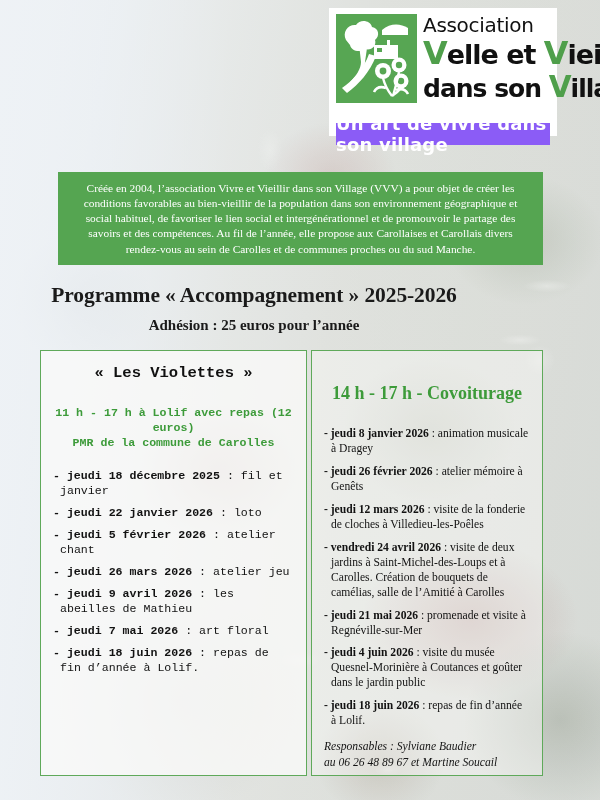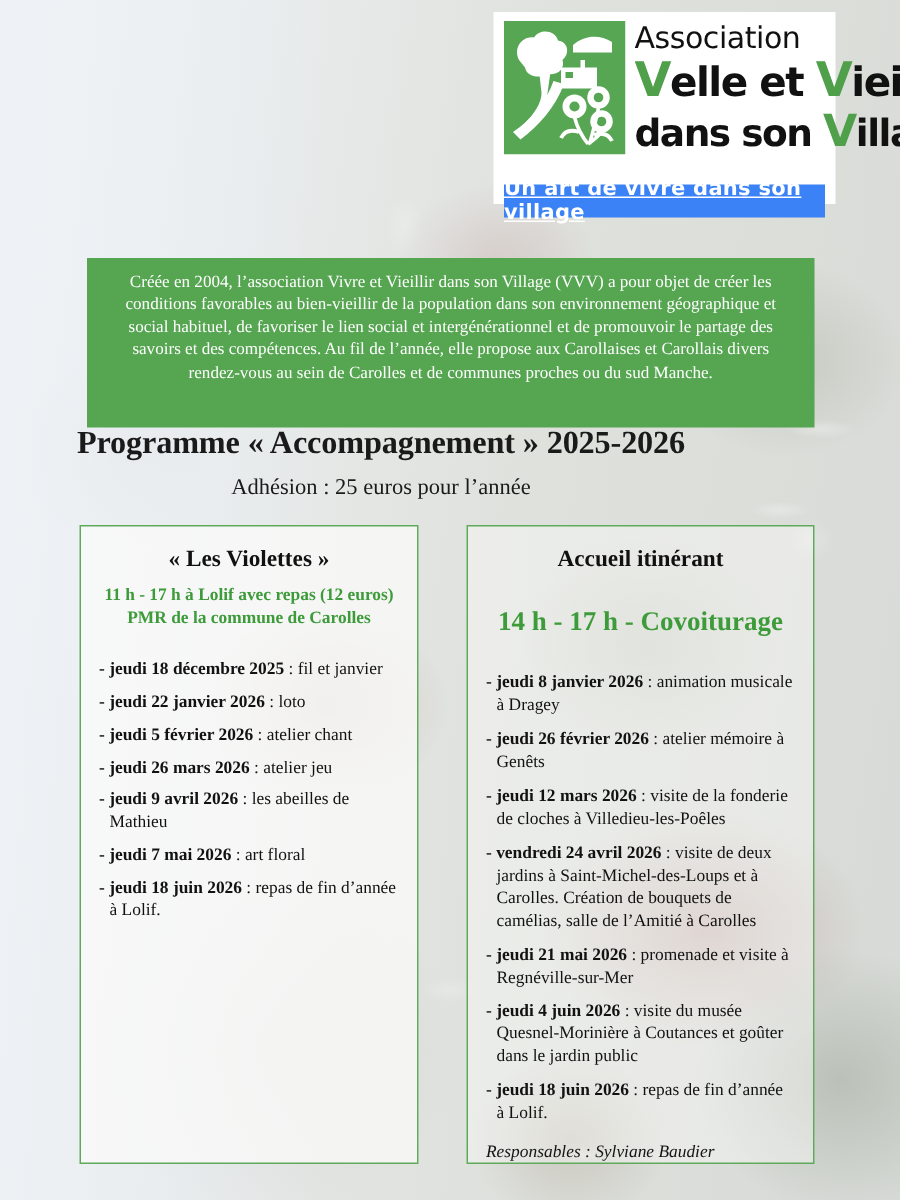--- a/index.html
+++ b/index.html
@@ -64,61 +64,61 @@
   }
   .lw-line2, .lw-line3 {
     font-family: "DejaVu Sans", sans-serif;
     font-weight: bold; color: #111; line-height: 1; margin-top: 3px;
     letter-spacing: -1px; white-space: nowrap;
   }
   .lw-line2 { font-size: 27px; }
   .lw-line3 { font-size: 25px; }
   .bigV { color: #4f9f4b; font-size: 1.18em; }
   #logo-tagline {
-    margin-top: 4px; background: #3b82f6; height: 22px;
+    margin-top: 4px; background: #8b5cf6; height: 22px;
     display: flex; align-items: center; justify-content: center;
     color: #fff; font-family: "DejaVu Sans", sans-serif;
-    font-weight: bold; font-size: 14px; letter-spacing: 0.2px; text-decoration: underline;
+    font-weight: bold; font-size: 18px; letter-spacing: 0.2px;
   }
 
   
   #intro {
     position: absolute; left: 58px; top: 172px; width: 485px;
     background: #55a551; color: #ffffff;
-    padding: 9px 14px 28px 14px;
+    padding: 9px 14px 8px 14px;
     text-align: center;
     font-size: 11.4px; line-height: 1.33;
   }
 
   
   #title-block { position: absolute; left: 0; top: 283px; width: 508px; text-align: center; }
   #main-title {
     font-size: 21.5px; font-weight: bold; color: #1a1a1a; letter-spacing: -0.1px;
   }
   #sub-title {
-    font-size: 15px; font-weight: normal; color: #1a1a1a; margin-top: 9px;
+    font-size: 15px; font-weight: bold; color: #1a1a1a; margin-top: 9px;
   }
 
   
   .col {
     position: absolute; top: 350px; height: 426px;
     border: 1.6px solid #5fa95a;
     padding: 10px 12px 10px 12px;
     overflow: hidden;
   }
-  #col-left  { left: 53px;  width: 226px; background: rgba(250,250,249,0.78); }
+  #col-left  { left: 40px;  width: 267px; background: rgba(250,250,249,0.78); font-family: Liberation Mono, monospace; }
   #col-right { left: 311px; width: 232px; background: rgba(250,250,249,0.44); }
 
   .col-title {
     text-align: center; font-weight: bold; font-size: 15.5px; color: #111;
     margin-top: 3px;
   }
   .col-sub {
     text-align: center; font-weight: bold; color: #3d9b3a;
-    font-size: 11.6px; line-height: 1.28; margin-top: 8px;
+    font-size: 11.6px; line-height: 1.28; margin-top: 24px;
   }
   #col-right .col-sub { margin-top: 21px; font-size: 18px; }
 
   .events { margin-top: 19px; }
   #col-right .events { margin-top: 22px; }
   .event {
     font-size: 11.6px; line-height: 1.29; color: #121212;
     margin-bottom: 7px; text-indent: -7px; padding-left: 7px;
   }
   #col-right .event { margin-bottom: 8px; }
@@ -194,21 +194,20 @@
         <div class="event"><b>- jeudi 22 janvier 2026</b><span> : loto</span></div>
         <div class="event"><b>- jeudi 5 février 2026</b><span> : atelier chant</span></div>
         <div class="event"><b>- jeudi 26 mars 2026</b><span> : atelier jeu</span></div>
         <div class="event"><b>- jeudi 9 avril 2026</b><span> : les abeilles de Mathieu</span></div>
         <div class="event"><b>- jeudi 7 mai 2026</b><span> : art floral</span></div>
         <div class="event"><b>- jeudi 18 juin 2026</b><span> : repas de fin d’année à Lolif.</span></div>
       </div>
   </div>
 
   <div class="col" id="col-right">
-    <div class="col-title">Accueil itinérant</div>
     <div class="col-sub" id="right-sub">
         <div>14 h - 17 h - Covoiturage</div>
       </div>
     <div class="events" id="right-events">
         <div class="event"><b>- jeudi 8 janvier 2026</b><span> : animation musicale à Dragey</span></div>
         <div class="event"><b>- jeudi 26 février 2026</b><span> : atelier mémoire à Genêts</span></div>
         <div class="event"><b>- jeudi 12 mars 2026</b><span> : visite de la fonderie de cloches à Villedieu-les-Poêles</span></div>
         <div class="event"><b>- vendredi 24 avril 2026</b><span> : visite de deux jardins à Saint-Michel-des-Loups et à Carolles. Création de bouquets de camélias, salle de l’Amitié à Carolles</span></div>
         <div class="event"><b>- jeudi 21 mai 2026</b><span> : promenade et visite à Regnéville-sur-Mer</span></div>
         <div class="event"><b>- jeudi 4 juin 2026</b><span> : visite du musée Quesnel-Morinière à Coutances et goûter dans le jardin public</span></div>

